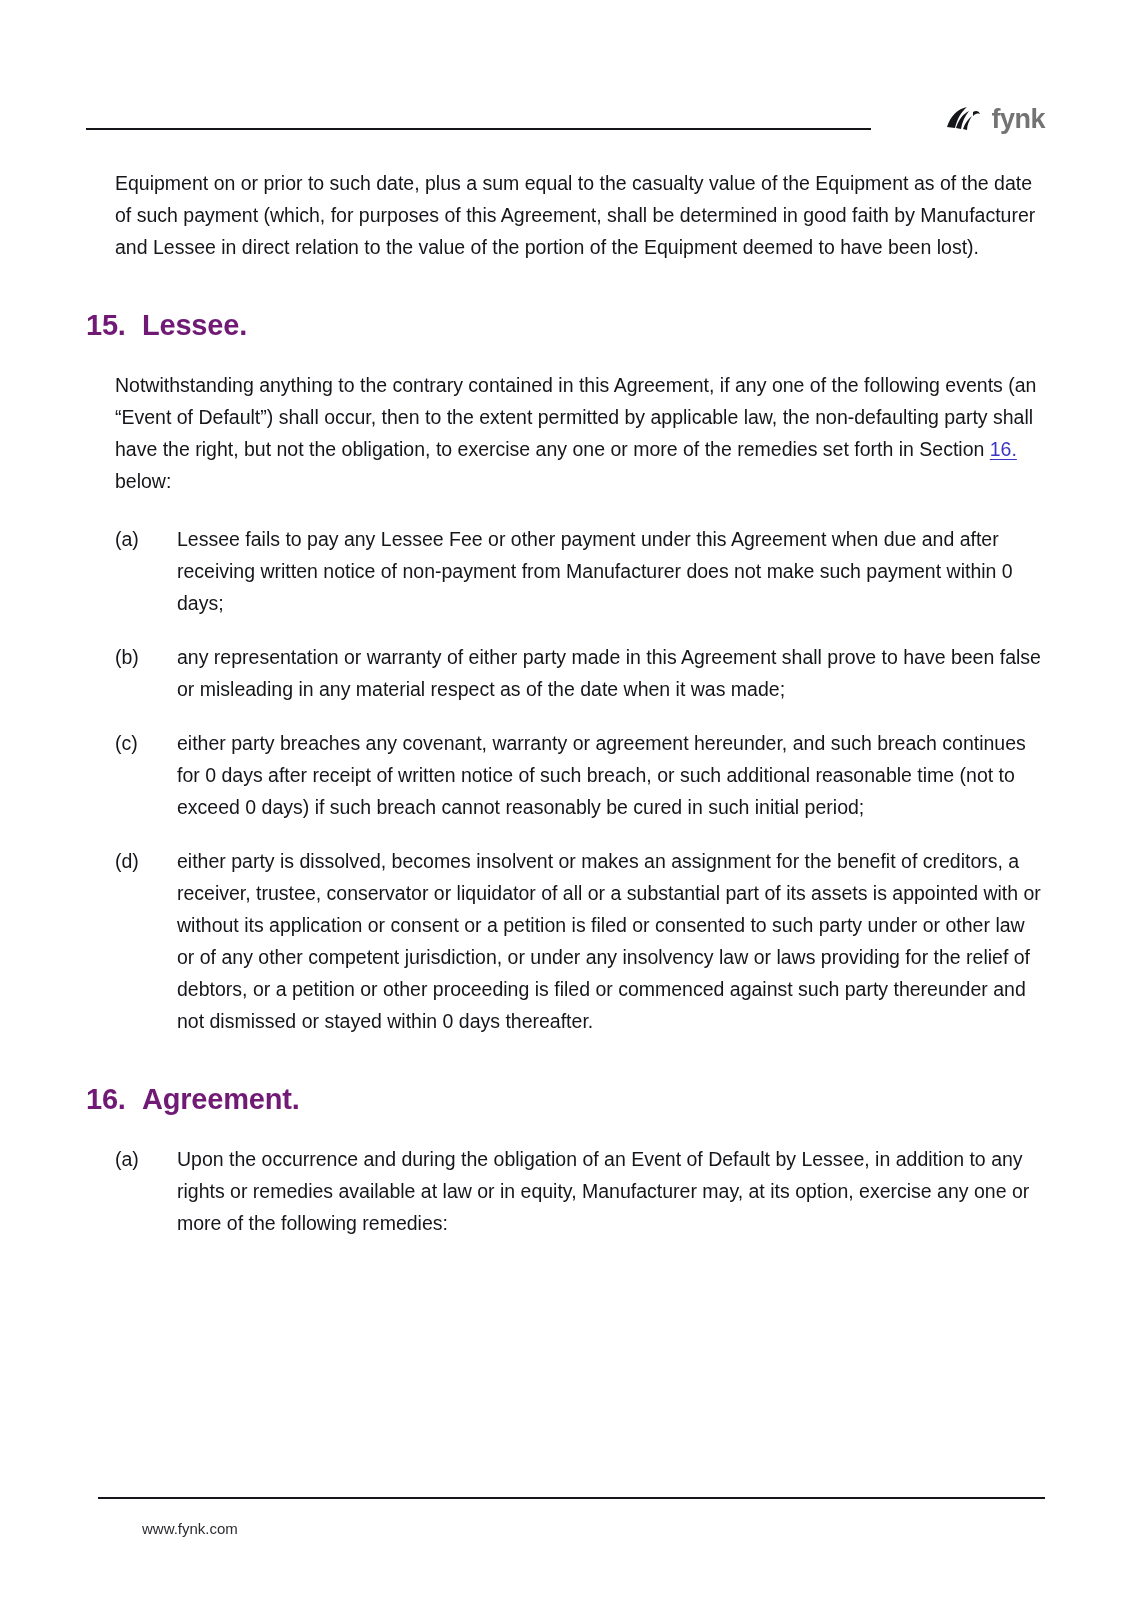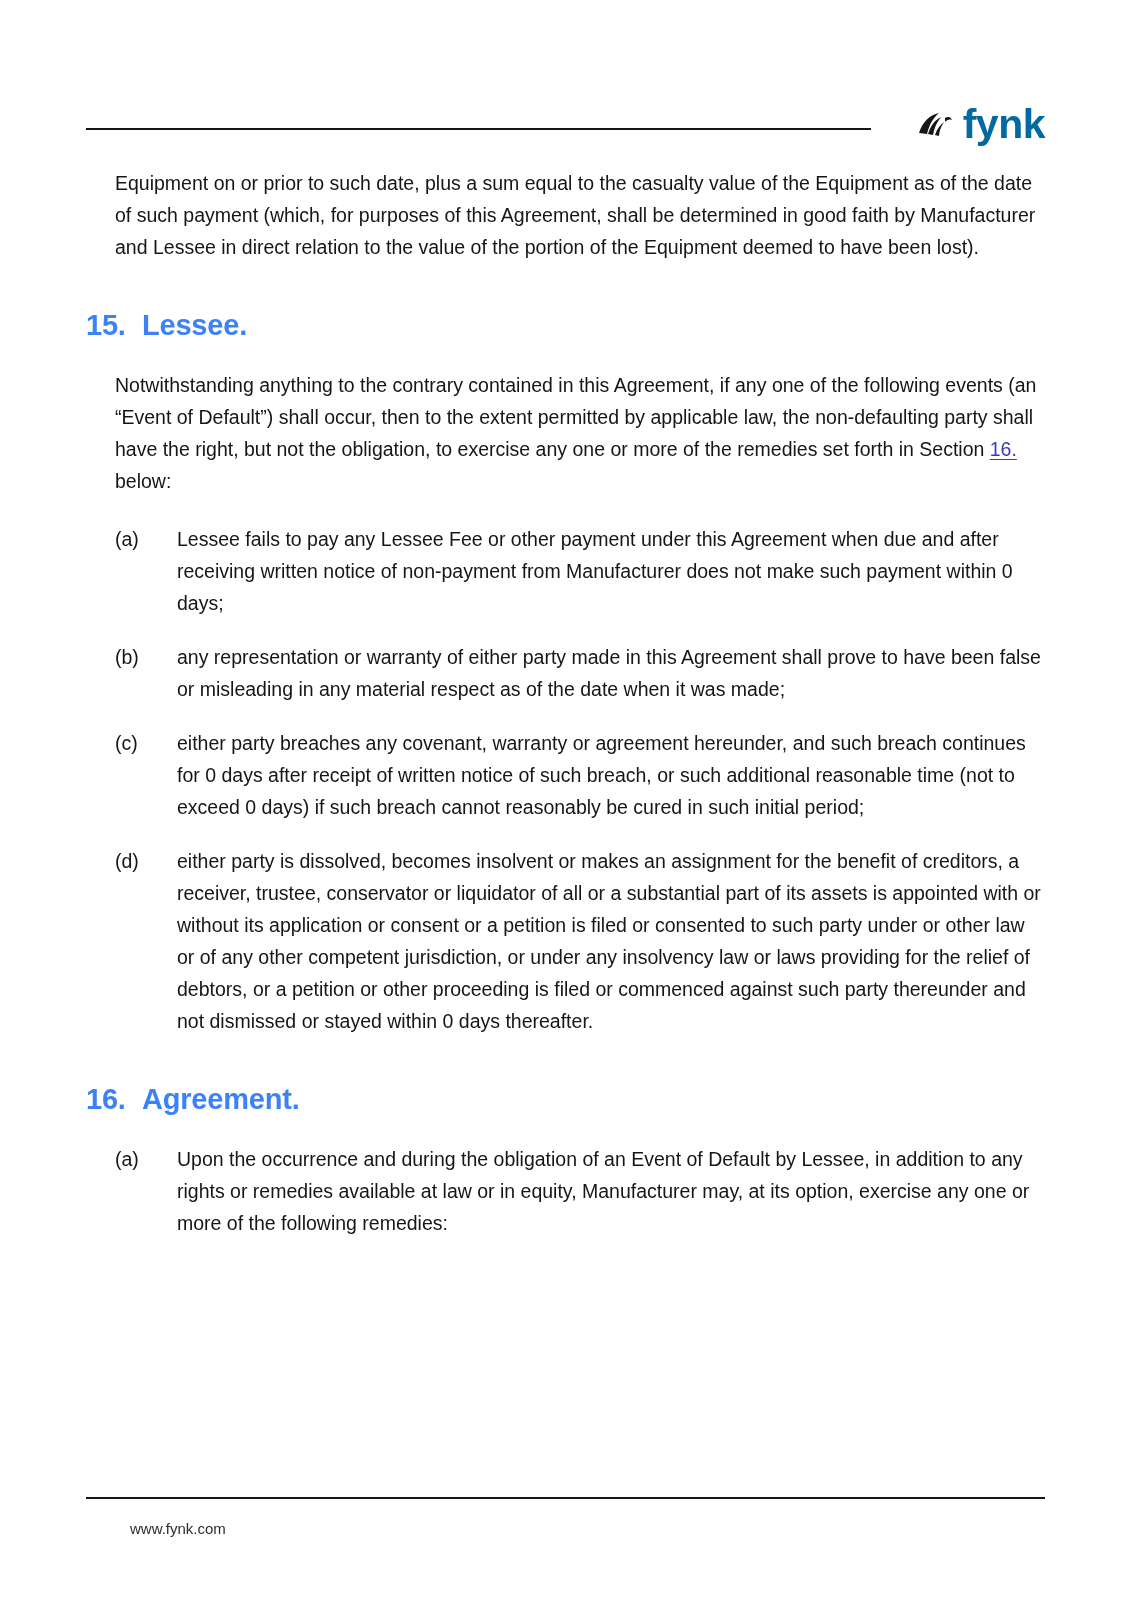--- a/index.html
+++ b/index.html
@@ -50,24 +50,24 @@
     align-items: center;
     gap: 10px;
   }
   .brand-mark {
     width: 36px;
     height: 30px;
     position: relative;
     display: block;
   }
   .brand-name {
-    font-size: 41px;
+    font-size: 27px;
     font-weight: bold;
     letter-spacing: -0.5px;
-    color: #0369a1;
+    color: #737373;
     line-height: 1;
   }
 
   
   .content {
     position: absolute;
     top: 152px;
     left: 86px;
     right: 86px;
   }
@@ -87,21 +87,21 @@
   }
 
   h2.section-heading {
     font-size: 29px;
     line-height: 36px;
     font-weight: bold;
     margin: 44px 0 26px 0;
     padding-left: 0;
     display: flex;
     gap: 14px;
-    color: #3b82f6;
+    color: #701a75;
     letter-spacing: -0.2px;
   }
   h2.section-heading .num { min-width: 42px; }
 
   .list {
     padding-left: 29px;
   }
   .list-item {
     display: flex;
     gap: 10px;
@@ -123,21 +123,21 @@
 
   .xref {
     color: #3a35c4;
     text-decoration: underline;
     text-underline-offset: 3px;
   }
 
   
   .footer {
     position: absolute;
-    left: 86px;
+    left: 98px;
     right: 86px;
     bottom: 60px;
   }
   .footer-rule {
     width: 100%;
     height: 2px;
     background: #15161a;
     margin-bottom: 18px;
   }
   .footer-lines {

